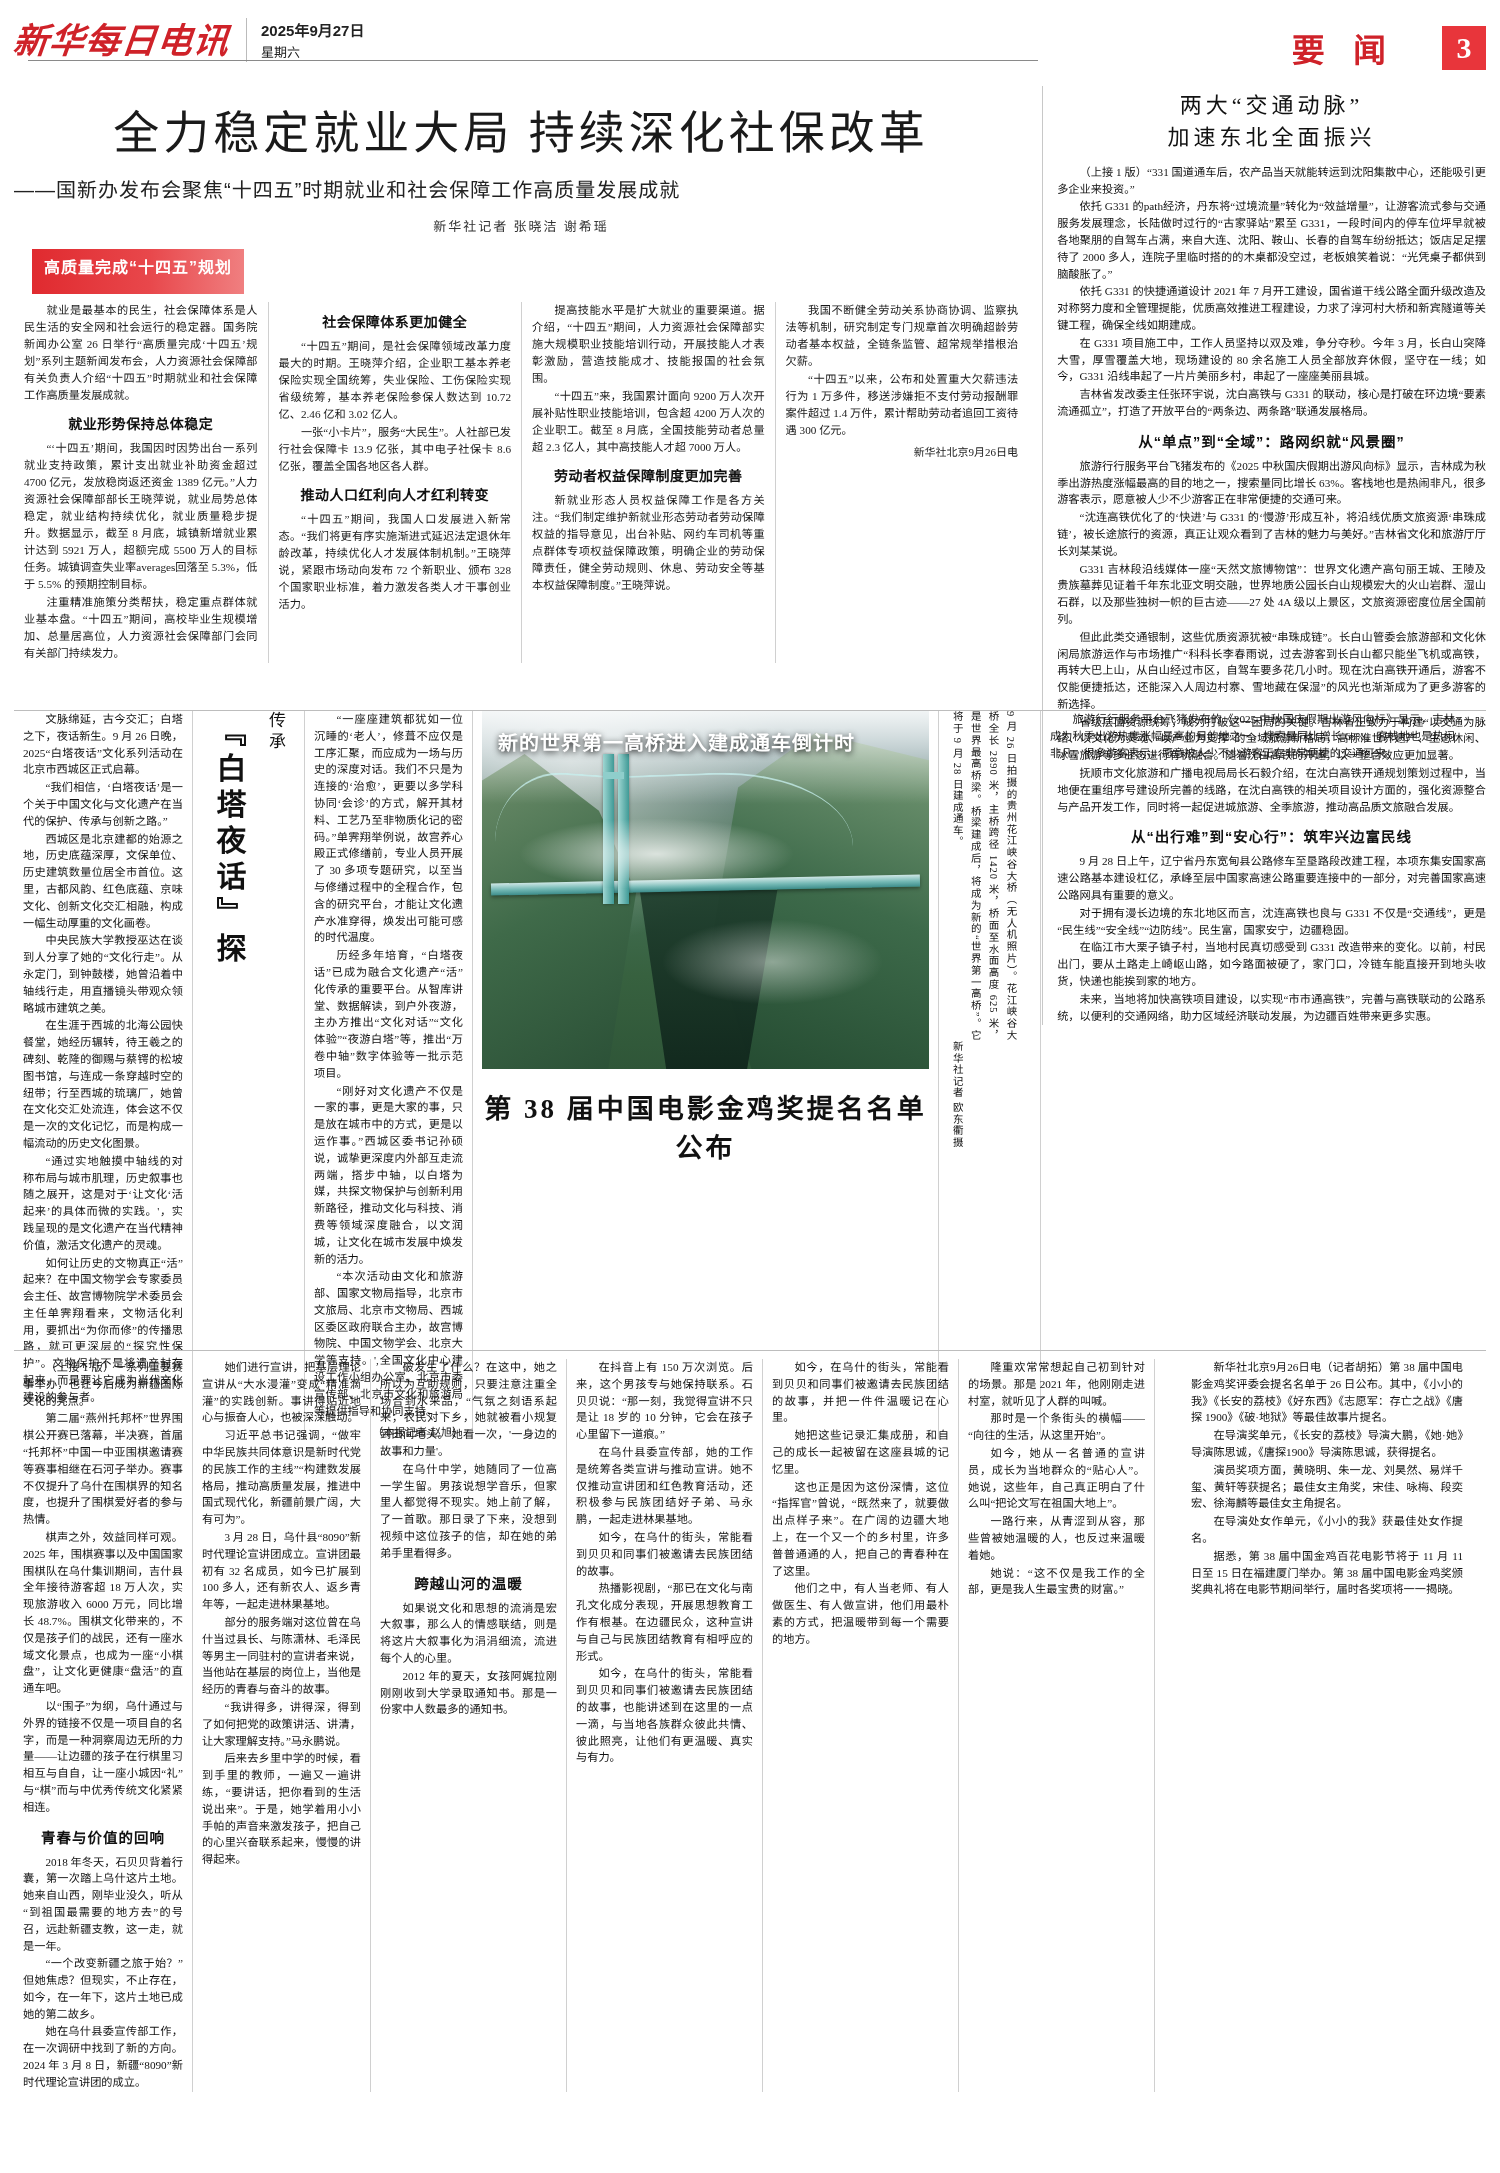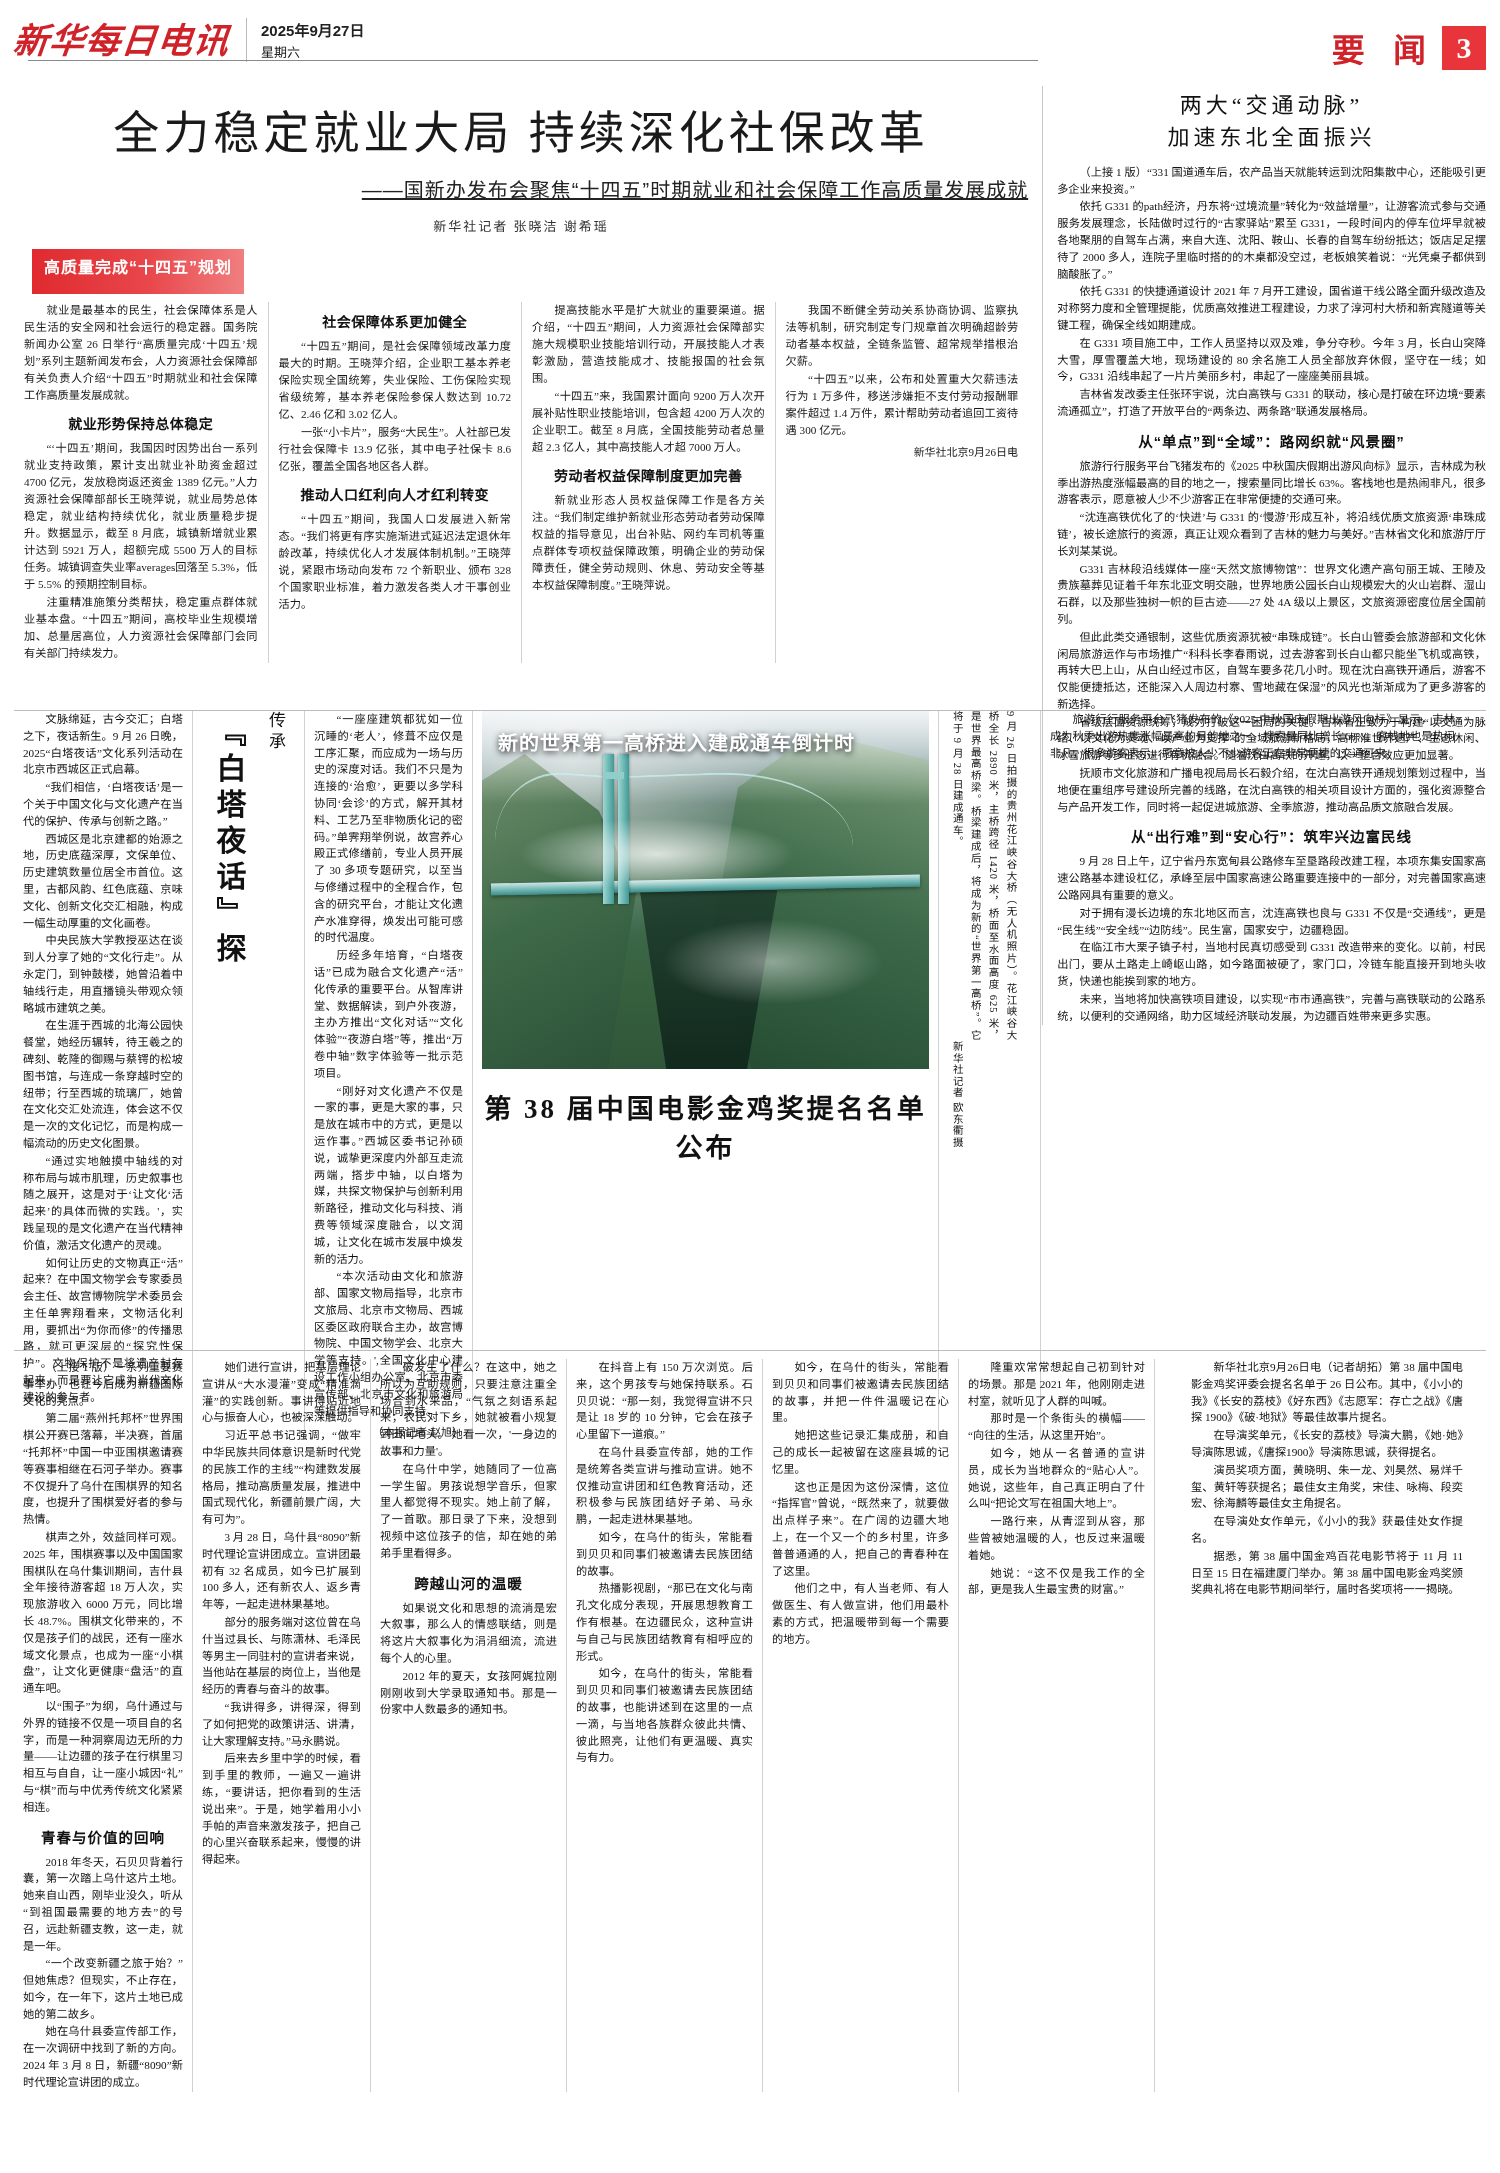--- a/index.html
+++ b/index.html
@@ -19,43 +19,42 @@
   .logo{
     font-family:"Liberation Serif",serif;
     font-weight:bold;font-style:italic;
     font-size:35px;color:#cf2229;letter-spacing:1px;
     line-height:1;padding-top:16px;white-space:nowrap;
     transform:skewX(-6deg);
   }
   .logo-div{width:1px;background:#bbb;height:44px;margin:10px 14px 0 16px;}
   .dateblock{padding-top:12px;font-family:"Liberation Sans",sans-serif;font-size:15px;line-height:1.5;color:#222;font-weight:bold;}
   .dateblock .d2{font-size:13px;font-weight:normal;}
-  .masthead-right{margin-left:auto;display:flex;align-items:center;padding-top:16px;}
+  .masthead-right{margin-left:auto;display:flex;align-items:center;padding-top:16px;gap:40px;}
   .yaowen{font-family:"Liberation Serif",serif;font-weight:bold;font-size:33px;color:#cf2229;letter-spacing:10px;margin-right:6px;}
   .pagenum{
     background:#e8353b;color:#fff;width:44px;height:44px;
     display:flex;align-items:center;justify-content:center;
     font-family:"Liberation Serif",serif;font-weight:bold;font-size:30px;
   }
   .rule-main{position:absolute;left:14px;top:60px;width:1010px;height:1px;background:#8a8a8a;}
 
   
   .top-area{display:flex;}
   .top-left{width:1024px;box-sizing:border-box;}
   .top-right{width:448px;box-sizing:border-box;padding-left:14px;border-left:1px solid #c8c8c8;margin-left:14px;}
 
   .hl-main{
     text-align:center;font-weight:normal;font-size:46px;
     letter-spacing:4px;margin:22px 0 0 0;line-height:1.12;color:#1a1a1a;
     font-family:"Liberation Serif",serif;
   }
   .hl-sub{
-    text-align:right;font-size:20px;margin-top:14px;letter-spacing:1px;color:#222;
+    text-align:left;font-size:20px;margin-top:14px;letter-spacing:1px;color:#222;
     font-family:"Liberation Sans",sans-serif;
-    text-decoration:underline;
   }
   .hl-byline{text-align:center;font-size:13px;margin-top:13px;letter-spacing:2px;color:#333;}
 
   
   .kicker-wrap{margin-top:14px;}
   .kicker{
     display:inline-block;
     background:linear-gradient(90deg,#e02a2f 0%,#e8474b 55%,#f07f80 100%);
     color:#fff;font-weight:bold;font-size:16px;letter-spacing:1px;
     padding:5px 12px 16px 12px;font-family:"Liberation Sans",sans-serif;margin-left:18px;

